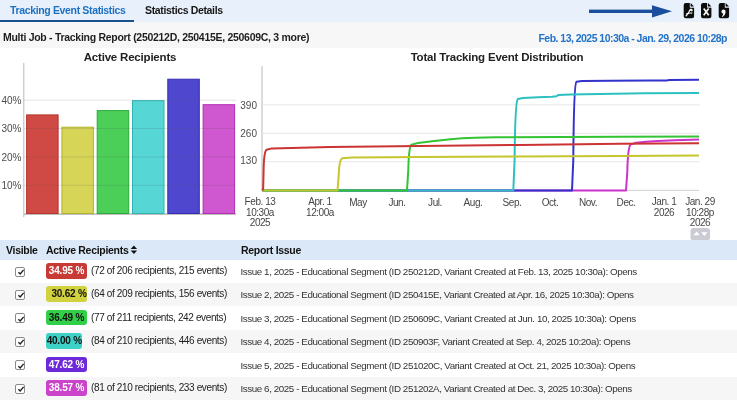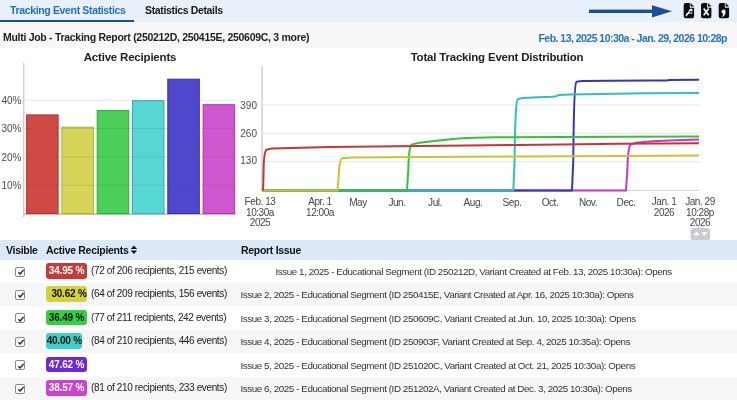--- a/index.html
+++ b/index.html
@@ -130,21 +130,21 @@
 
   <div id="rows">
       <div class="abs" style="left:0;top:259.5px;width:737px;height:23.4px;">
     <div class="abs" style="left:15px;top:7px;width:10px;height:10px;border:1px solid #8a8a8a;border-radius:2px;background:#fff;">
       <svg style="position:absolute;left:0.5px;top:0.5px;width:8px;height:8px;" viewBox="0 0 8 8">
             <path d="M1.4,4.2 L3.2,6 L6.6,1.9" fill="none" stroke="#222" stroke-width="1.4"></path>
           </svg>
     </div>
     <div class="abs" style="left:46.3px;top:3.6px;width:40.4px;height:15.6px;background:#c73a35;border-radius:3px;text-align:center;line-height:15.6px;font-size:10px;font-weight:bold;color:#fff;letter-spacing:-0.2px;">34.95 %</div>
     <div class="abs" style="left:91px;top:5.5px;font-size:10px;color:#222;letter-spacing:-0.37px;">(72 of 206 recipients, 215 events)</div>
-    <div class="abs" style="left:240.5px;top:6.5px;font-size:9.8px;color:#333;letter-spacing:-0.42px;margin-left:35px;">Issue 1, 2025 - Educational Segment (ID 250212D, Variant Created at Feb. 13, 2025 10:30a): Opens</div>
+    <div class="abs" style="left:240.5px;top:6.5px;font-size:9.8px;color:#333;letter-spacing:-0.42px;">Issue 1, 2025 - Educational Segment (ID 250212D, Variant Created at Feb. 13, 2025 10:30a): Opens</div>
   </div>
       <div class="abs" style="left:0;top:282.9px;width:737px;height:23.4px;background:#f6f6f6;">
     <div class="abs" style="left:15px;top:7px;width:10px;height:10px;border:1px solid #8a8a8a;border-radius:2px;background:#fff;">
       <svg style="position:absolute;left:0.5px;top:0.5px;width:8px;height:8px;" viewBox="0 0 8 8">
             <path d="M1.4,4.2 L3.2,6 L6.6,1.9" fill="none" stroke="#222" stroke-width="1.4"></path>
           </svg>
     </div>
     <div class="abs" style="left:46.3px;top:3.6px;width:40.4px;height:15.6px;background:#d2d23e;border-radius:3px;text-align:right;line-height:15.6px;font-size:10px;font-weight:bold;color:#111;letter-spacing:-0.2px;">30.62 %</div>
     <div class="abs" style="left:91px;top:5.5px;font-size:10px;color:#222;letter-spacing:-0.37px;">(64 of 209 recipients, 156 events)</div>
     <div class="abs" style="left:240.5px;top:6.5px;font-size:9.8px;color:#333;letter-spacing:-0.42px;">Issue 2, 2025 - Educational Segment (ID 250415E, Variant Created at Apr. 16, 2025 10:30a): Opens</div>
@@ -160,21 +160,21 @@
     <div class="abs" style="left:240.5px;top:6.5px;font-size:9.8px;color:#333;letter-spacing:-0.42px;">Issue 3, 2025 - Educational Segment (ID 250609C, Variant Created at Jun. 10, 2025 10:30a): Opens</div>
   </div>
       <div class="abs" style="left:0;top:329.7px;width:737px;height:23.4px;background:#f6f6f6;">
     <div class="abs" style="left:15px;top:7px;width:10px;height:10px;border:1px solid #8a8a8a;border-radius:2px;background:#fff;">
       <svg style="position:absolute;left:0.5px;top:0.5px;width:8px;height:8px;" viewBox="0 0 8 8">
             <path d="M1.4,4.2 L3.2,6 L6.6,1.9" fill="none" stroke="#222" stroke-width="1.4"></path>
           </svg>
     </div>
     <div class="abs" style="left:46.3px;top:3.6px;width:36px;height:15.6px;background:#3ed1c8;border-radius:3px;text-align:center;line-height:15.6px;font-size:10px;font-weight:bold;color:#111;letter-spacing:-0.2px;">40.00 %</div>
     <div class="abs" style="left:91px;top:5.5px;font-size:10px;color:#222;letter-spacing:-0.37px;">(84 of 210 recipients, 446 events)</div>
-    <div class="abs" style="left:240.5px;top:6.5px;font-size:9.8px;color:#333;letter-spacing:-0.42px;">Issue 4, 2025 - Educational Segment (ID 250903F, Variant Created at Sep. 4, 2025 10:35a): Opens</div>
+    <div class="abs" style="left:240.5px;top:6.5px;font-size:9.8px;color:#333;letter-spacing:-0.42px;">Issue 4, 2025 - Educational Segment (ID 250903F, Variant Created at Sep. 4, 2025 10:20a): Opens</div>
   </div>
       <div class="abs" style="left:0;top:353.1px;width:737px;height:23.4px;">
     <div class="abs" style="left:15px;top:7px;width:10px;height:10px;border:1px solid #8a8a8a;border-radius:2px;background:#fff;">
       <svg style="position:absolute;left:0.5px;top:0.5px;width:8px;height:8px;" viewBox="0 0 8 8">
             <path d="M1.4,4.2 L3.2,6 L6.6,1.9" fill="none" stroke="#222" stroke-width="1.4"></path>
           </svg>
     </div>
     <div class="abs" style="left:46.3px;top:3.6px;width:40.4px;height:15.6px;background:#6d28d9;border-radius:3px;text-align:center;line-height:15.6px;font-size:10px;font-weight:bold;color:#fff;letter-spacing:-0.2px;">47.62 %</div>
     <div class="abs" style="left:240.5px;top:6.5px;font-size:9.8px;color:#333;letter-spacing:-0.42px;">Issue 5, 2025 - Educational Segment (ID 251020C, Variant Created at Oct. 21, 2025 10:30a): Opens</div>
   </div>

